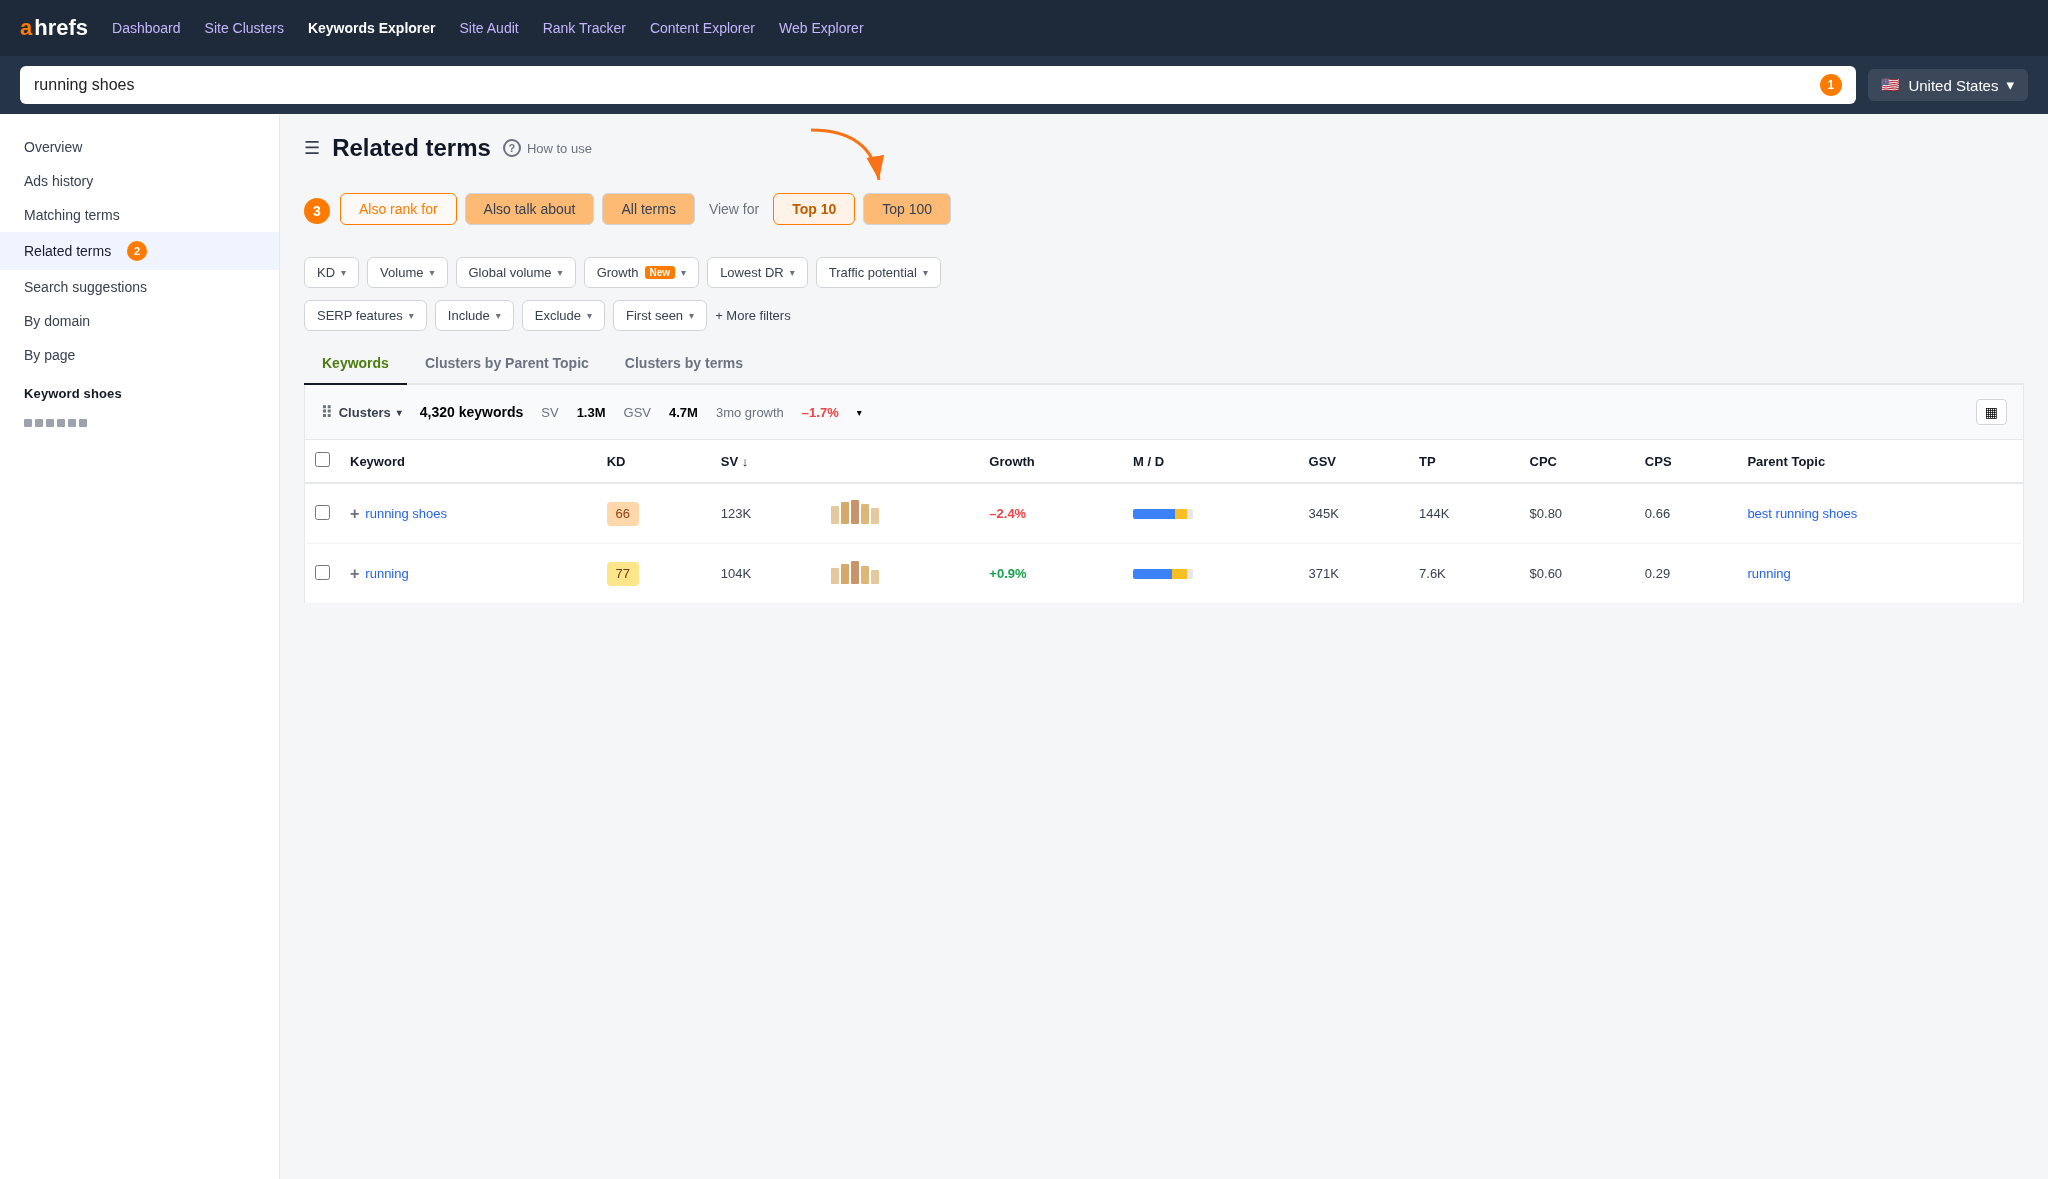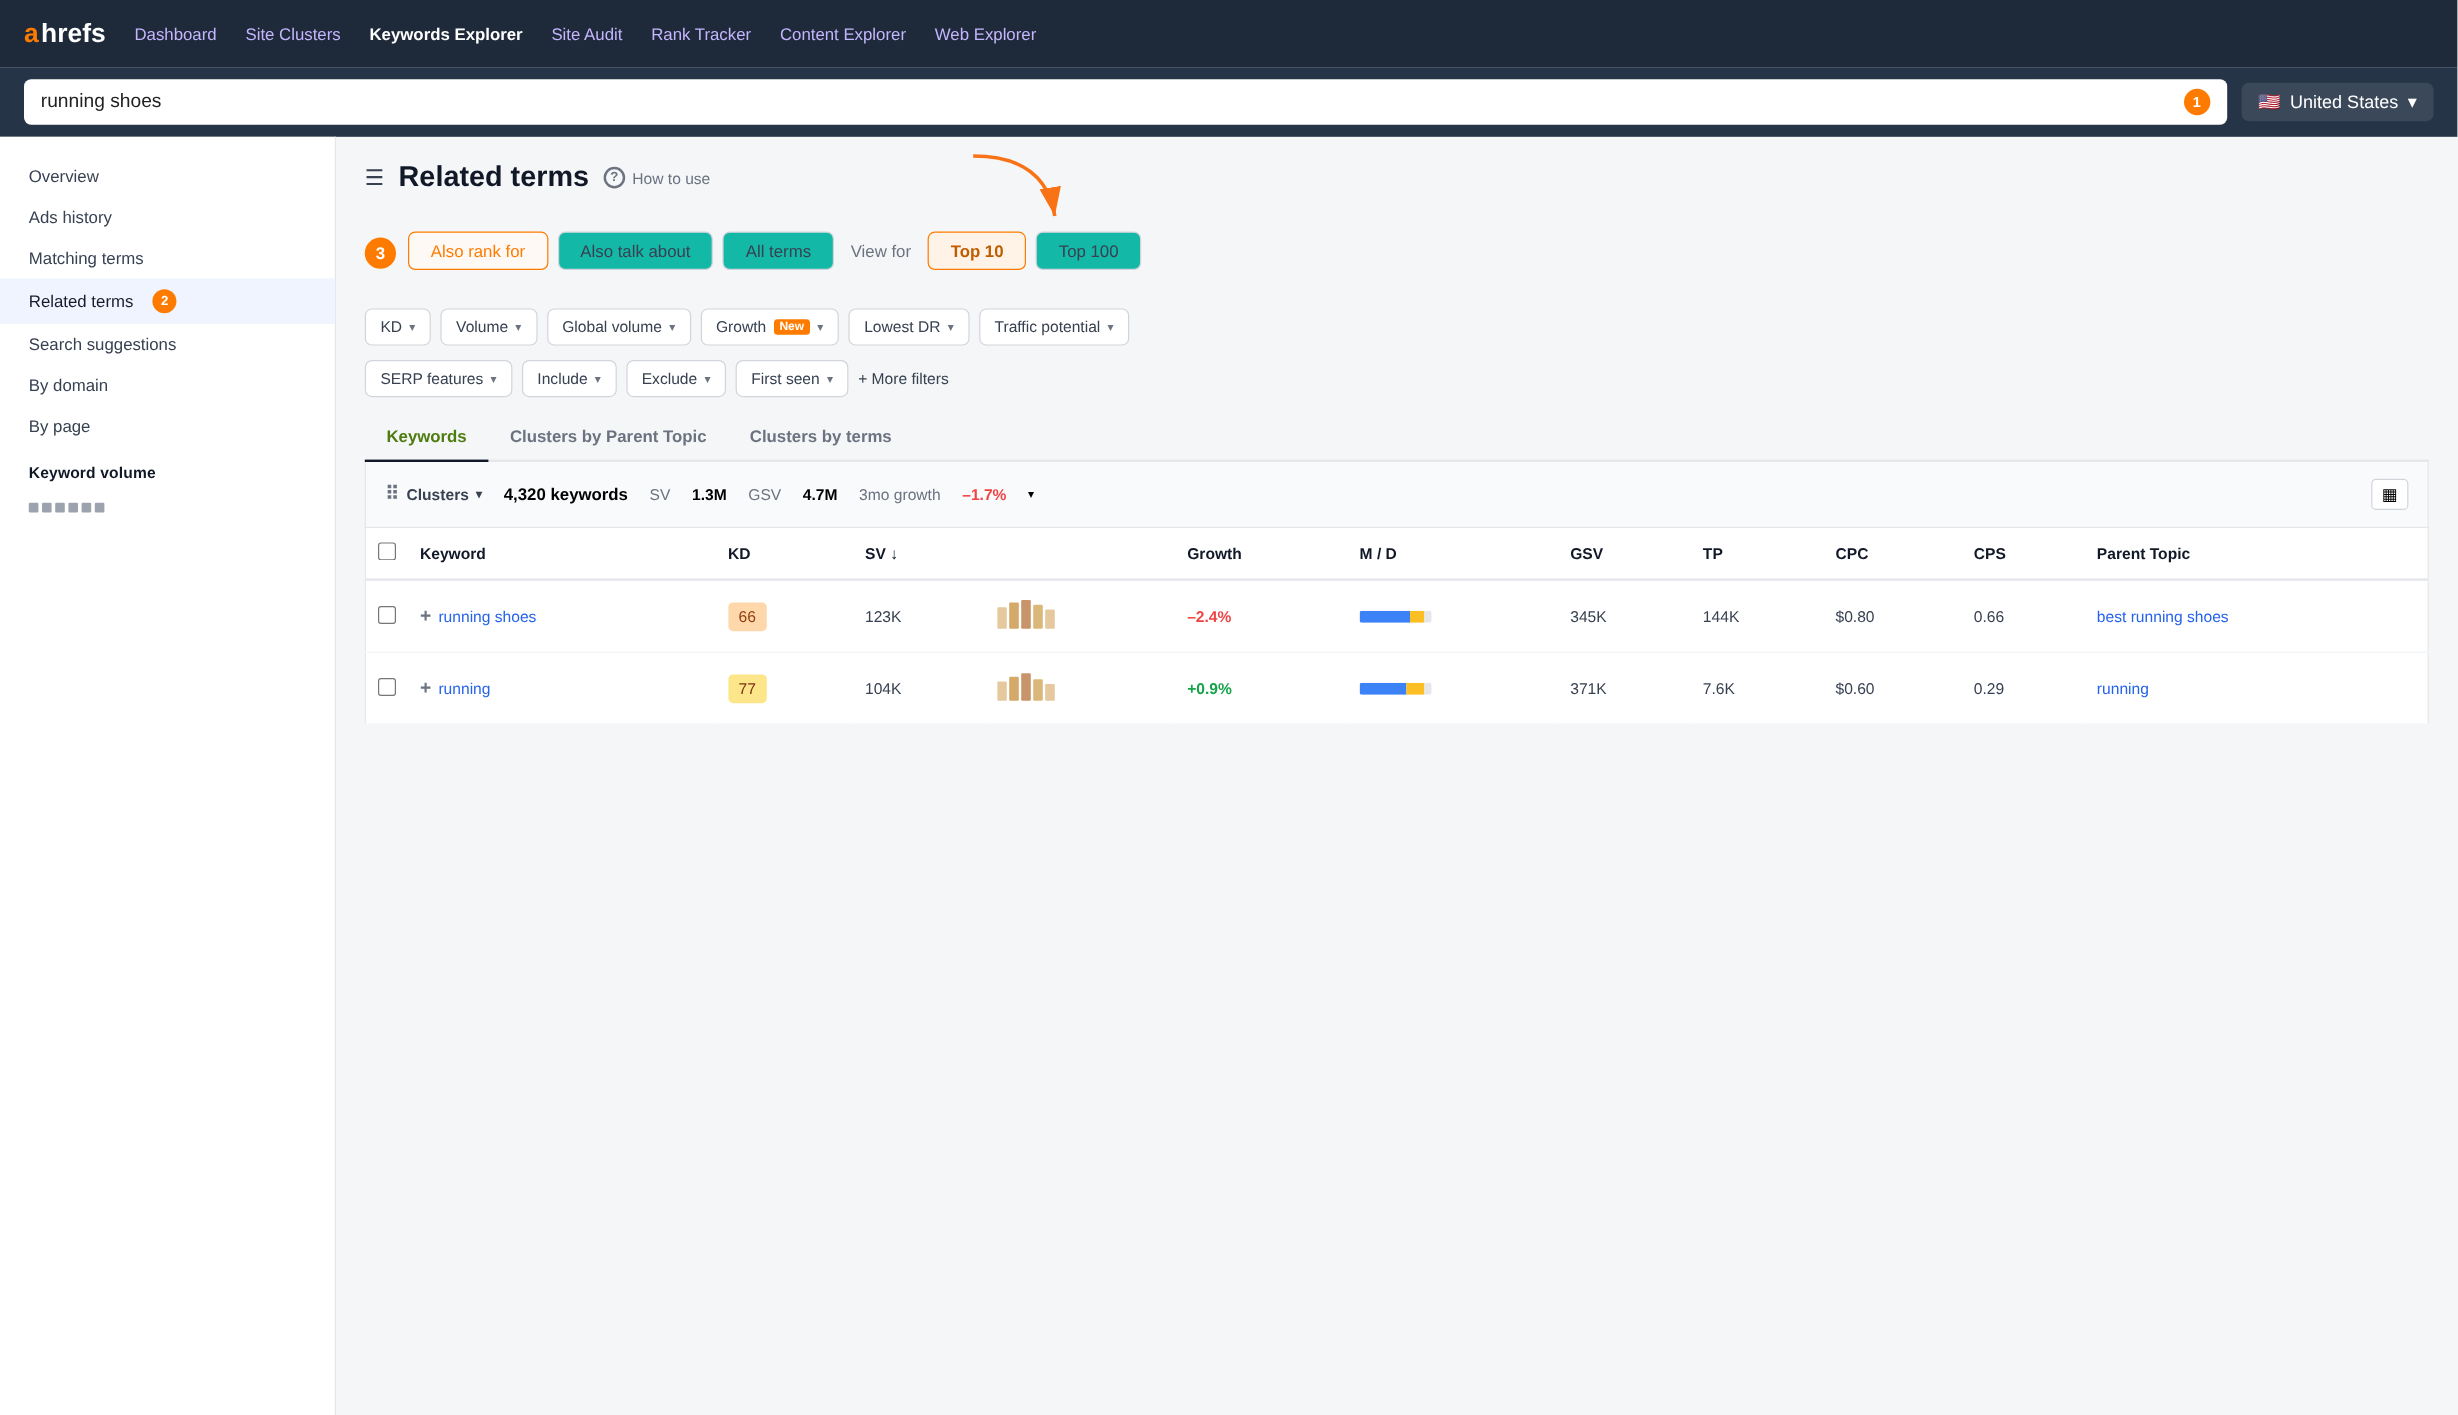--- a/index.html
+++ b/index.html
@@ -228,21 +228,21 @@
       margin-bottom: 16px;
       flex-wrap: wrap;
       gap: 8px;
       position: relative;
       margin-top: 13px;
     }
     .tab-btn {
       padding: 7px 18px;
       border: 1.5px solid #d1d5db;
       border-radius: 6px;
-      background: #14b8a6;
+      background: #fdba74;
       cursor: pointer;
       font-size: 14px;
       color: #374151;
       font-weight: 500;
     }
     .tab-btn.active {
       border-color: #ff7b00;
       color: #ff7b00;
       background: #fff9f5;
     }
@@ -498,21 +498,21 @@
       <span>Search suggestions</span>
     </div>
 
     <div class="sidebar-item">
       <span>By domain</span>
     </div>
     <div class="sidebar-item">
       <span>By page</span>
     </div>
 
-    <div class="sidebar-section-title">Keyword volume</div>
+    <div class="sidebar-section-title">Keyword shoes</div>
     <div class="sidebar-keyword-list">
       <div class="kw-list-item">
         <div class="kw-list-dots">
           <div class="kw-dot"></div>
           <div class="kw-dot"></div>
           <div class="kw-dot"></div>
           <div class="kw-dot"></div>
           <div class="kw-dot"></div>
           <div class="kw-dot"></div>
         </div>

